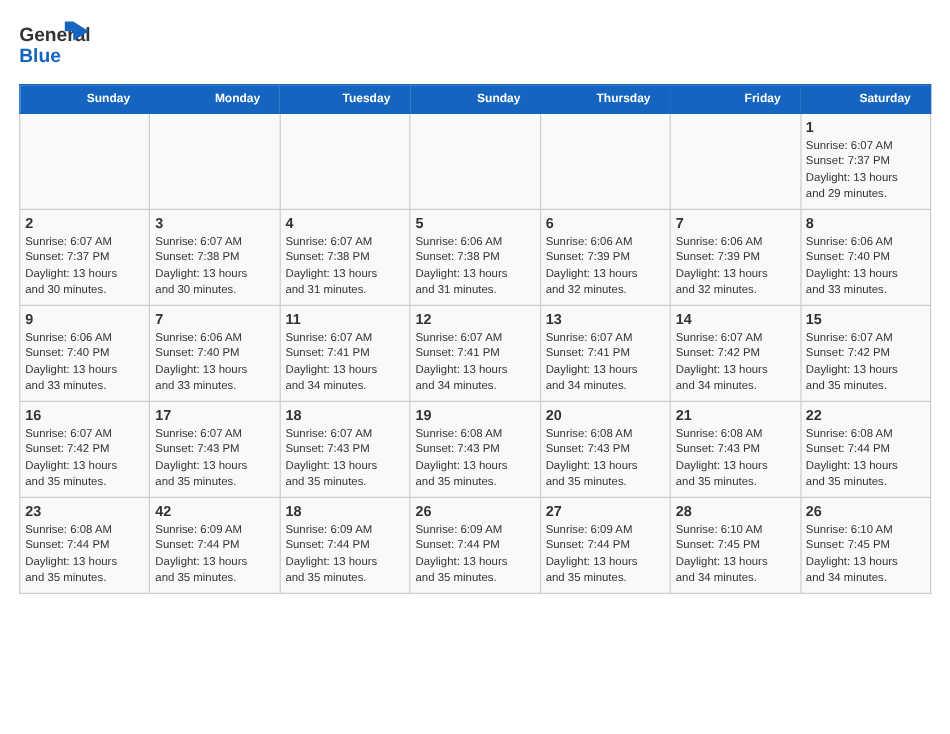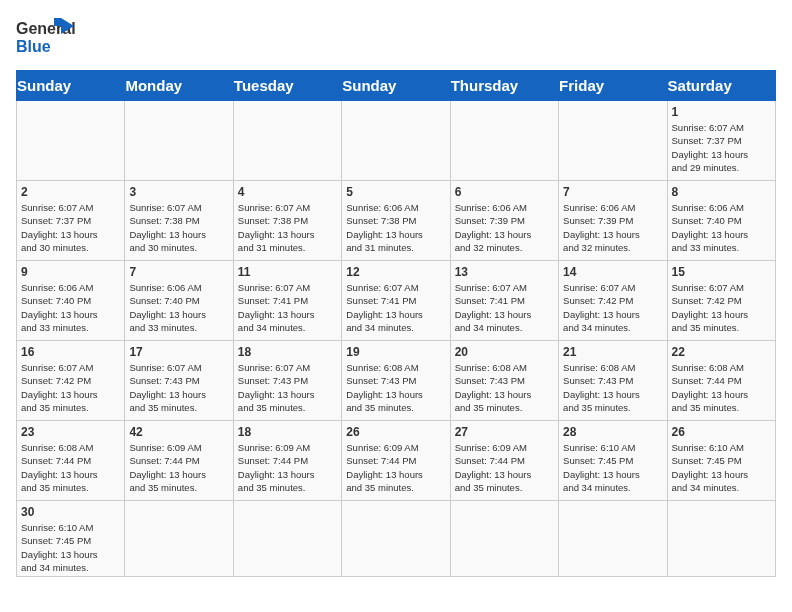--- a/index.html
+++ b/index.html
@@ -34,24 +34,24 @@
       color: #555;
     }
     .calendar {
       width: 100%;
       border-collapse: collapse;
       border: 1px solid #ccc;
     }
     .calendar th {
       background-color: #1565c0;
       color: #fff;
-      font-size: 15px;
+      font-size: 10px;
       font-weight: bold;
-      padding: 6px 0;
-      text-align: left;
+      padding: 6px 16px;
+      text-align: right;
       border: 1px solid #1565c0;
     }
     .calendar td {
       width: calc(100% / 7);
       vertical-align: top;
       border: 1px solid #ccc;
       padding: 4px 4px 2px 4px;
       background: #f9f9f9;
       font-size: 10px;
       color: #333;
@@ -319,29 +319,14 @@
 and 34 minutes.</div>
         </td>
         <td>
           <span class="day-num">26</span>
           <div class="day-info" style="white-space: pre-line;">Sunrise: 6:10 AM
 Sunset: 7:45 PM
 Daylight: 13 hours
 and 34 minutes.</div>
         </td>
       </tr>
-      <tr class="last-row">
-        <td>
-          <span class="day-num">30</span>
-          <div class="day-info" style="white-space: pre-line;">Sunrise: 6:10 AM
-Sunset: 7:45 PM
-Daylight: 13 hours
-and 34 minutes.</div>
-        </td>
-        <td class="empty-cell"></td>
-        <td class="empty-cell"></td>
-        <td class="empty-cell"></td>
-        <td class="empty-cell"></td>
-        <td class="empty-cell"></td>
-        <td class="empty-cell"></td>
-      </tr>
     </tbody>
 </table>
 
 </body></html>

